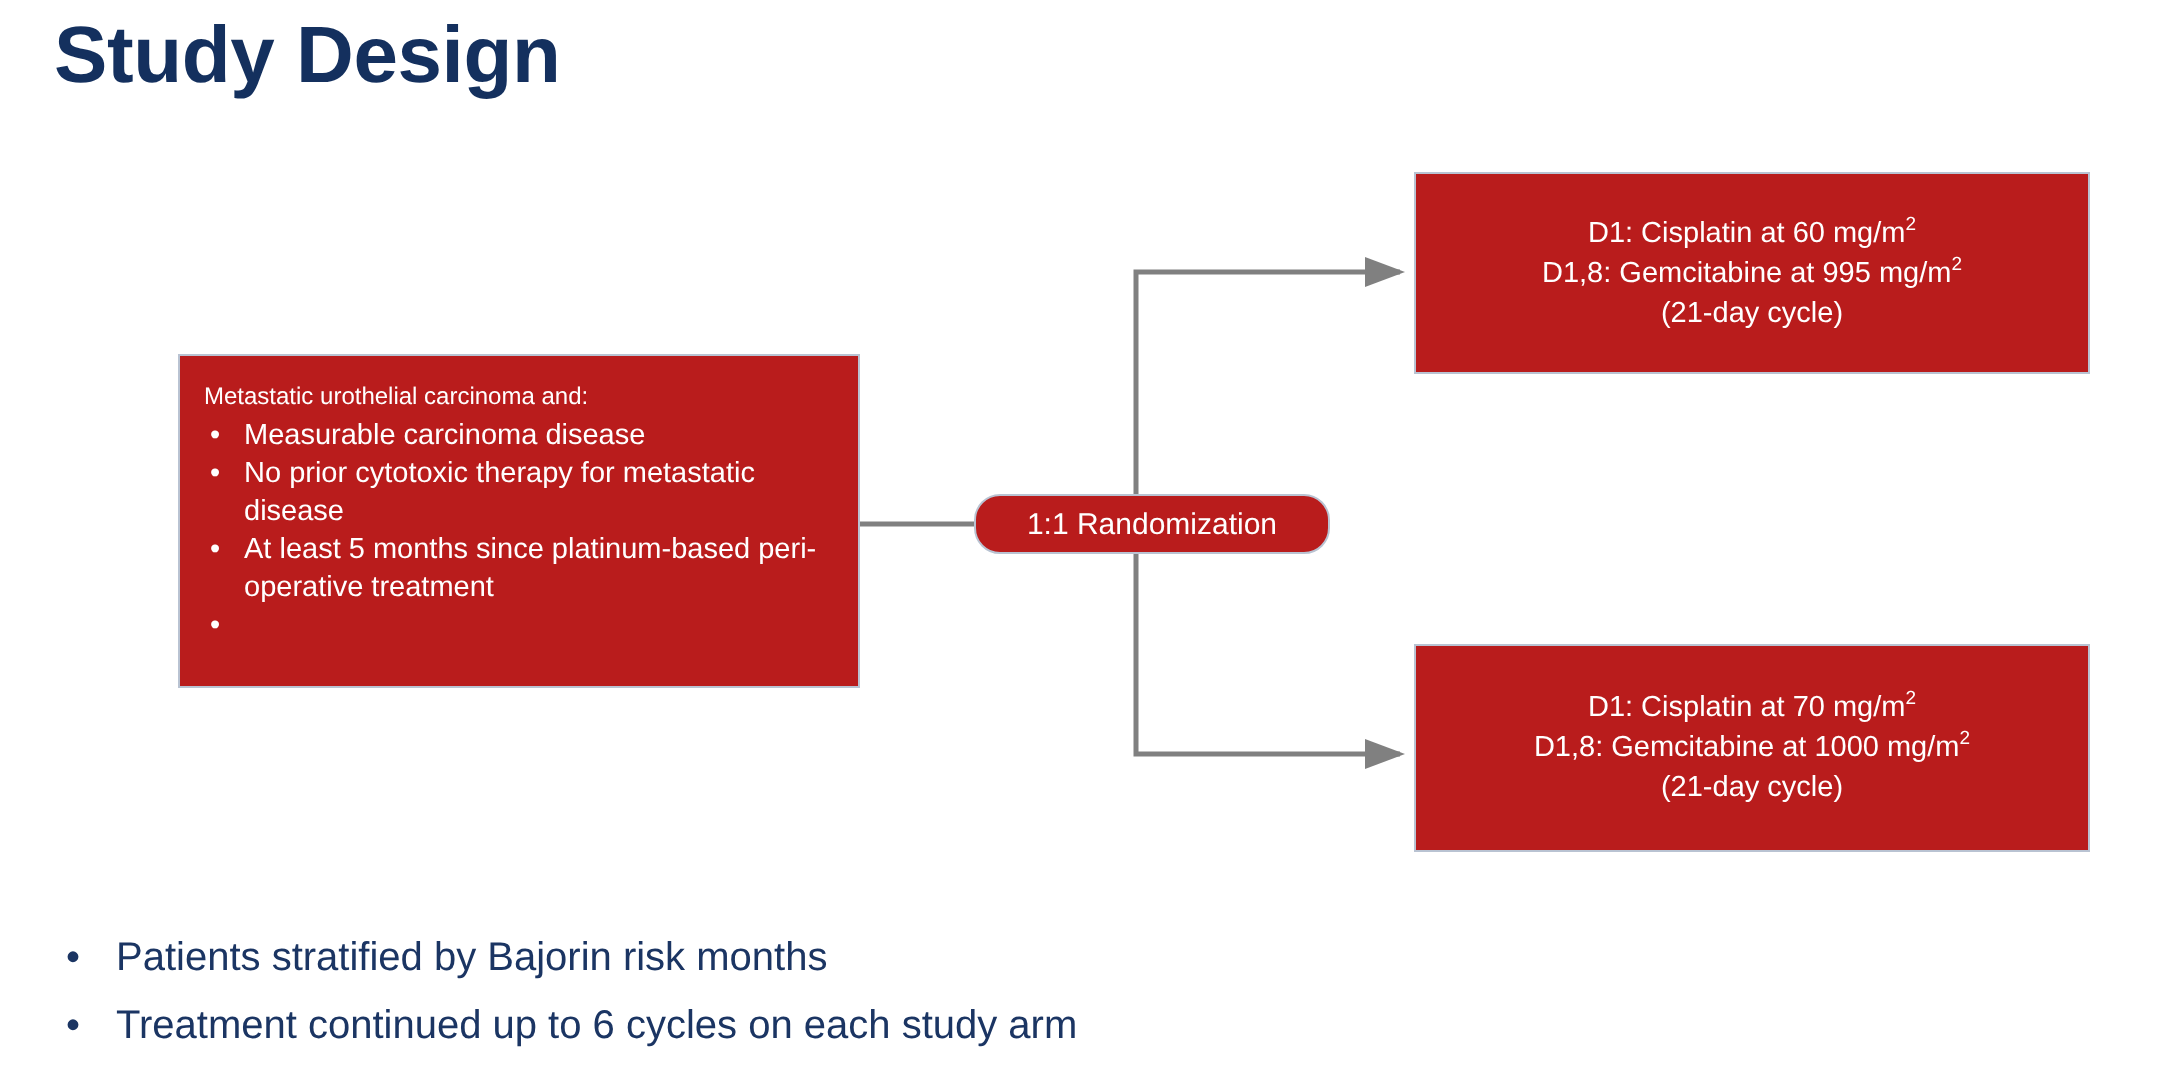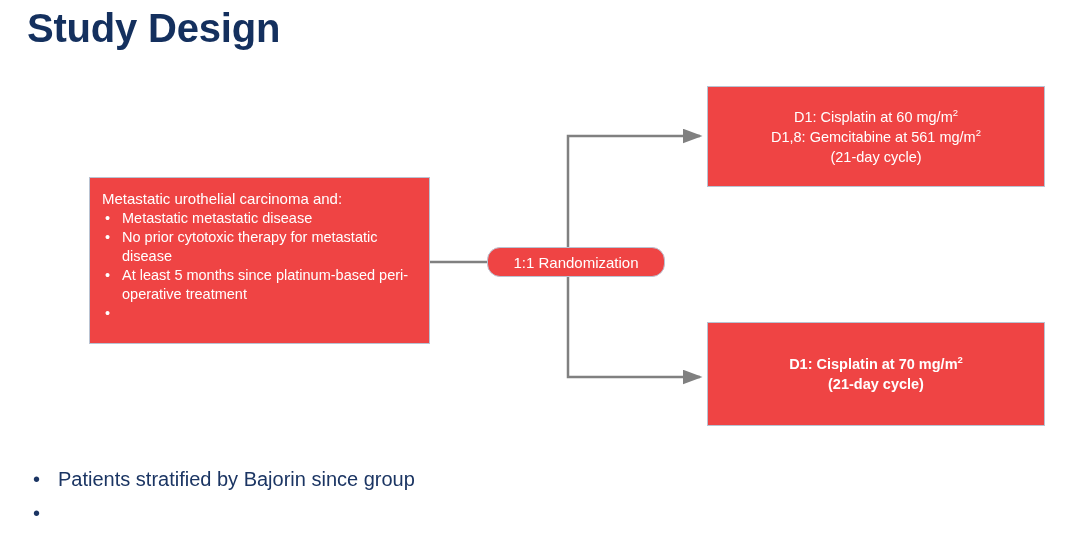--- a/index.html
+++ b/index.html
@@ -27,36 +27,36 @@
     font-size: 40px;
     font-weight: bold;
     color: #14305e;
     letter-spacing: -0.2px;
     white-space: nowrap;
   }
 
   
   .navy-box {
     position: absolute;
-    background: #ef4444;
+    background: #b91c1c;
     border: 1px solid #b9c3d2;
     box-sizing: border-box;
     color: #ffffff;
   }
 
   
   #eligibility-box {
     left: 89px;
     top: 177px;
     width: 341px;
     height: 167px;
     padding: 11px 10px 8px 10px;
   }
   #eligibility-lead {
-    font-size: 15px;
+    font-size: 12px;
     line-height: 19px;
     color: #ffffff;
     margin: 0 0 1px 2px;
   }
   .elig-list {
     list-style: none;
     margin: 0;
     padding: 0;
   }
   .elig-list li {
@@ -106,21 +106,20 @@
     left: 707px;
     top: 86px;
     width: 338px;
     height: 101px;
   }
   #arm-control-box {
     left: 707px;
     top: 322px;
     width: 338px;
     height: 104px;
-    font-weight: bold;
   }
   .arm-line {
     font-size: 14.5px;
     line-height: 20px;
     color: #ffffff;
     white-space: nowrap;
   }
   .arm-line sup {
     font-size: 9.5px;
     vertical-align: super;
@@ -180,21 +179,21 @@
     <path d="M568,262 L568,136 L700,136" fill="none" stroke="#808080" stroke-width="2.5" marker-end="url(#arrowhead)"></path>
 
     <path d="M568,262 L568,377 L700,377" fill="none" stroke="#808080" stroke-width="2.5" marker-end="url(#arrowhead)"></path>
   </svg>
 
   <div id="eligibility-box" class="navy-box">
     <div id="eligibility-lead">Metastatic urothelial carcinoma and:</div>
     <ul class="elig-list">
       <li>
         <span class="lib">•</span>
-        <span>Metastatic metastatic disease</span>
+        <span>Measurable carcinoma disease</span>
       </li>
       <li>
         <span class="lib">•</span>
         <span>No prior cytotoxic therapy for metastatic disease</span>
       </li>
       <li>
         <span class="lib">•</span>
         <span>At least 5 months since platinum-based peri-operative treatment</span>
       </li>
       <li>
@@ -205,35 +204,39 @@
 
   <div id="randomization-box" class="navy-box">
     <span id="randomization-label">1:1 Randomization</span>
   </div>
 
   <div id="arm-experimental-box" class="navy-box arm-box">
     <div class="arm-line">
       <span>D1: Cisplatin at 60 mg/m</span><sup>2</sup>
     </div>
     <div class="arm-line">
-      <span>D1,8: Gemcitabine at 561 mg/m</span><sup>2</sup>
+      <span>D1,8: Gemcitabine at 995 mg/m</span><sup>2</sup>
     </div>
     <div class="arm-line">(21-day cycle)</div>
   </div>
 
   <div id="arm-control-box" class="navy-box arm-box">
     <div class="arm-line">
       <span>D1: Cisplatin at 70 mg/m</span><sup>2</sup>
+    </div>
+    <div class="arm-line">
+      <span>D1,8: Gemcitabine at 1000 mg/m</span><sup>2</sup>
     </div>
     <div class="arm-line">(21-day cycle)</div>
   </div>
 
   <div id="bottom-bullets">
     <div class="bottom-item">
       <span class="bdot">•</span>
-      <span>Patients stratified by Bajorin since group</span>
+      <span>Patients stratified by Bajorin risk months</span>
     </div>
     <div class="bottom-item">
       <span class="bdot">•</span>
+      <span>Treatment continued up to 6 cycles on each study arm</span>
     </div>
   </div>
 
 </div>
 
 </body></html>

